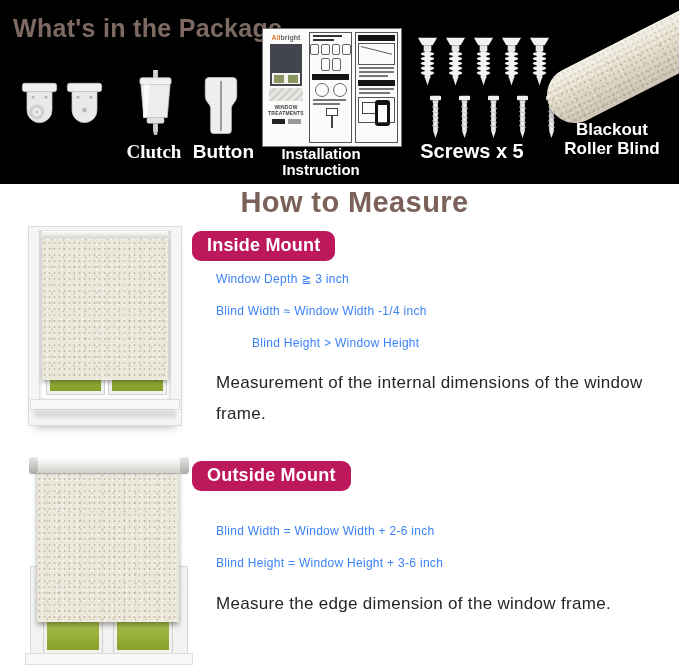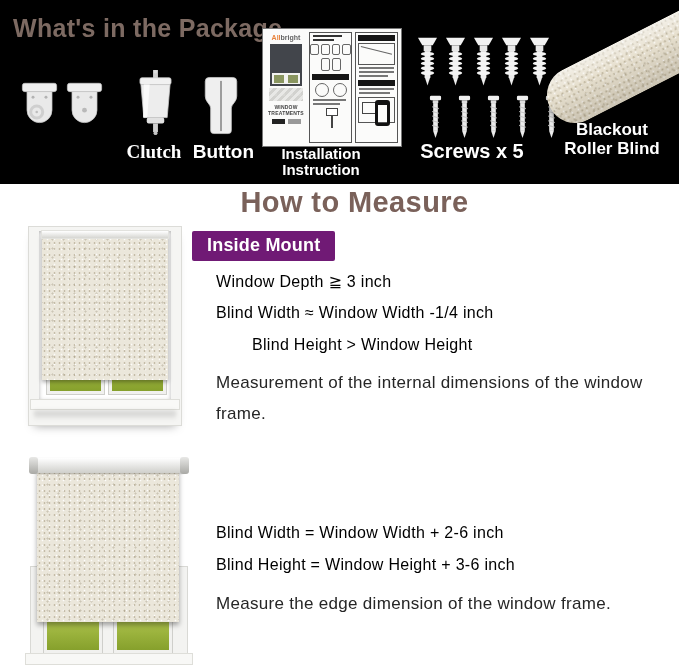--- a/index.html
+++ b/index.html
@@ -66,25 +66,25 @@
   .bk-diagram .head{position:absolute;left:38%;top:0;width:10px;height:6px;border:1px solid #444;background:#fff;}
   .bk-sketch{height:20px;border:1px solid #555;margin:2px 2px 0;position:relative;}
   .bk-sketch .diag{position:absolute;left:2px;top:2px;width:90%;height:1px;background:#666;transform:rotate(14deg);transform-origin:left top;}
   .bk-wrenchbox{height:24px;border:1px solid #555;margin:3px 2px 0;position:relative;}
   .bk-wrench{position:absolute;right:4px;top:2px;width:9px;height:18px;border:3px solid #111;border-top-width:5px;border-radius:3px;}
   .bk-wbar{position:absolute;left:3px;top:4px;width:12px;height:10px;border:1px solid #444;}
 
   
   .measure-title{position:absolute;left:0;top:186px;width:679px;box-sizing:border-box;padding-left:30px;
                  text-align:center;font-size:29px;font-weight:700;color:#7a615a;letter-spacing:.4px;}
-  .mount-badge{position:absolute;background:#701a75;color:#fff;font-size:18px;font-weight:700;
-               border-radius:2px;padding:4px 15px 5px;letter-spacing:.2px;white-space:nowrap;}
+  .mount-badge{position:absolute;background:#be185d;color:#fff;font-size:18px;font-weight:700;
+               border-radius:9px;padding:4px 15px 5px;letter-spacing:.2px;white-space:nowrap;}
   .badge-inside{left:192px;top:231px;}
   .badge-outside{left:192px;top:461px;}
-  .m-line{position:absolute;left:216px;font-size:16px;font-weight:500;color:#000000;
+  .m-line{position:absolute;left:216px;font-size:12px;font-weight:500;color:#3b82f6;
           letter-spacing:.3px;white-space:nowrap;}
   .m-note{position:absolute;left:216px;font-size:17px;font-weight:500;color:#262626;
           letter-spacing:.3px;line-height:31px;}
   .i-l1{top:272px;} .i-l2{top:304px;} .i-l3{top:336px;margin-left:36px;}
   .i-note{top:367px;width:436px;}
   .o-l1{top:524px;} .o-l2{top:556px;} .o-note{top:588px;width:460px;}
 
   
   .blind-tex{background-color:#ebe7db;
      background-image:
@@ -365,17 +365,18 @@
     <div class="w2-pane w2-pane-left grass"></div>
     <div class="w2-pane w2-pane-right grass"></div>
     <div class="w2-blind blind-tex"></div>
     <div class="w2-tube">
       <div class="w2-cap w2-cap-left"></div>
       <div class="w2-cap w2-cap-right"></div>
     </div>
     <div class="w2-sill"></div>
   </div>
 
+  <div class="mount-badge badge-outside">Outside Mount</div>
   <div class="m-line o-l1">Blind Width = Window Width + 2-6 inch</div>
   <div class="m-line o-l2">Blind Height = Window Height + 3-6 inch</div>
   <div class="m-note o-note">Measure the edge dimension of the window frame.</div>
 
 </div>
 
 </body></html>

